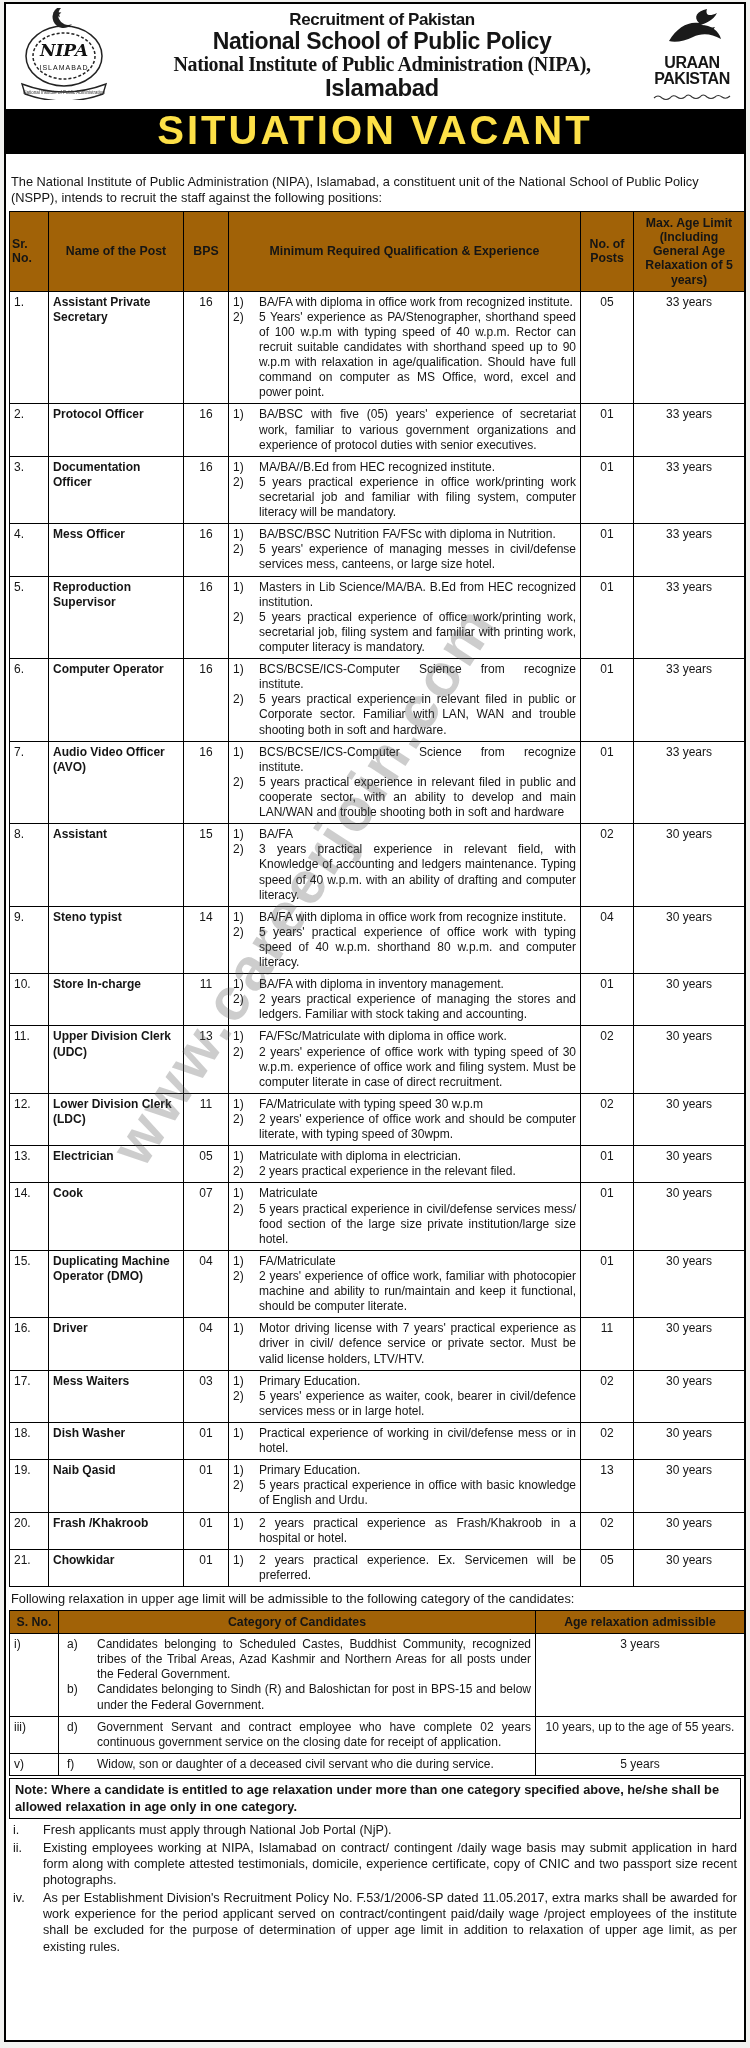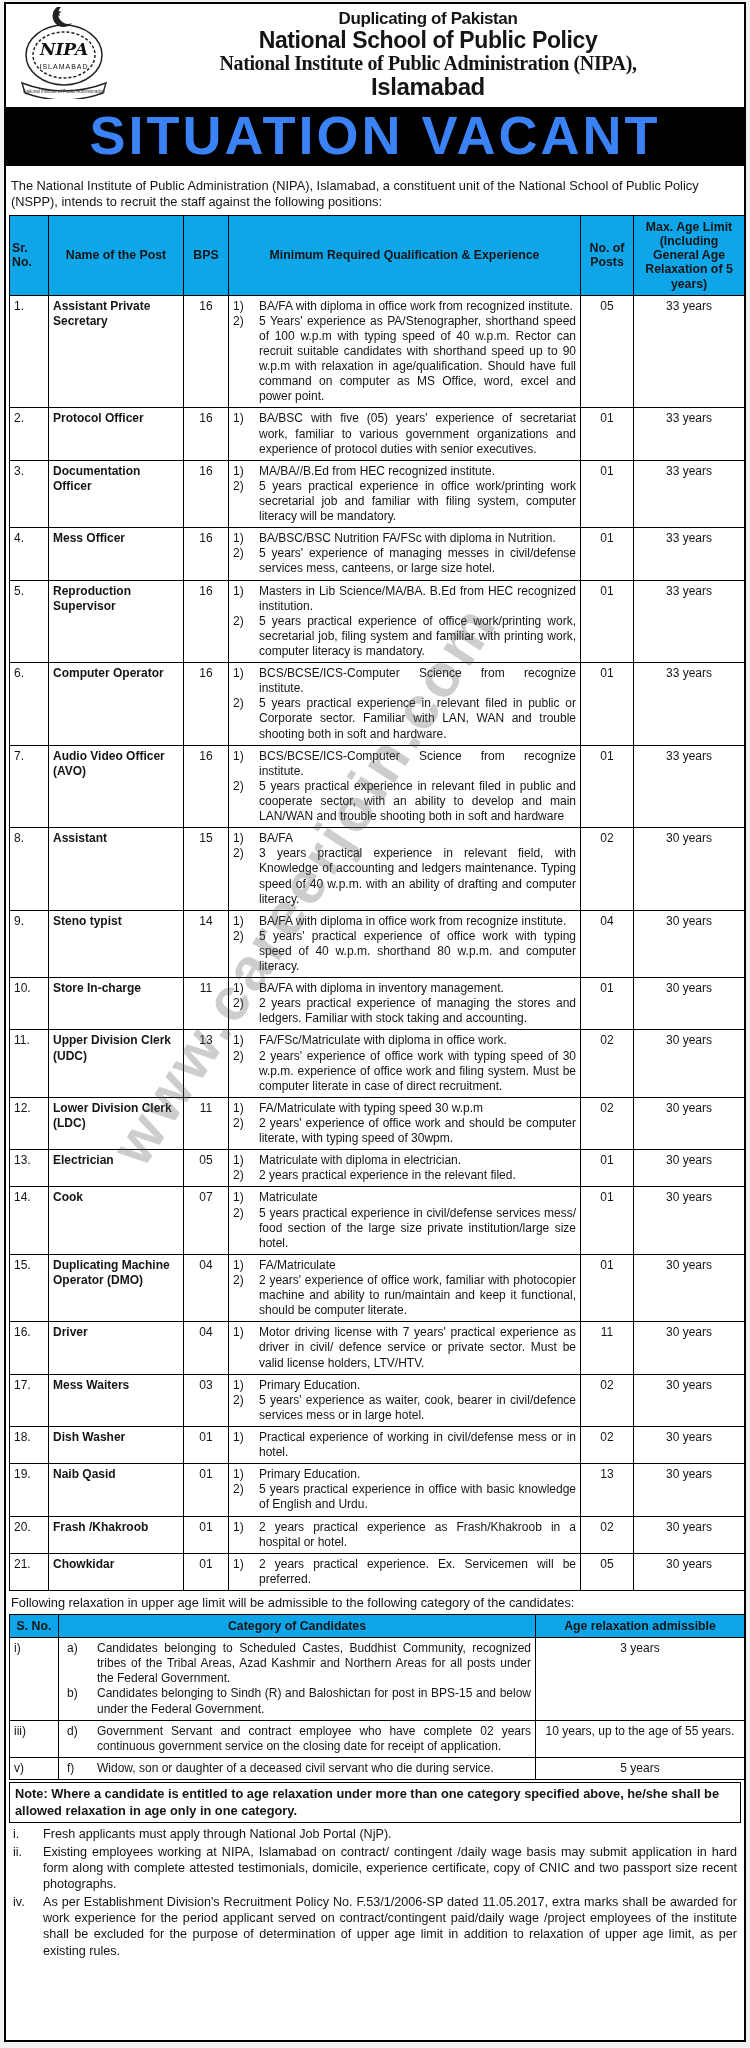--- a/index.html
+++ b/index.html
@@ -10,27 +10,27 @@
   .hdr-center{flex:1;text-align:center;font-weight:bold;letter-spacing:-0.4px;line-height:1.08;}
   .h-govt{font-size:17px;}
   .h-school{font-size:23px;}
   .h-inst{font-size:20px;font-family:Liberation Serif, serif;}
   .h-city{font-size:24px;}
   .nipa-logo{width:108px;flex:0 0 108px;}
   .uraan{width:92px;flex:0 0 92px;text-align:center;}
   .uraan-name{font-weight:bold;font-size:16px;line-height:1.0;letter-spacing:-0.5px;}
   .uraan-sq{margin-top:2px;}
   
-  .banner{background:#000;color:#3b82f6;text-align:center;font-weight:bold;font-size:54px;letter-spacing:3px;padding:1px 0 4px 0;line-height:1.0;}
-  
-  .intro{padding:12px 5px 3px 5px;font-size:12.8px;line-height:1.25;}
+  .banner{background:#000;color:#fde047;text-align:center;font-weight:bold;font-size:40px;letter-spacing:3px;padding:1px 0 4px 0;line-height:1.0;}
+  
+  .intro{padding:20px 5px 3px 5px;font-size:12.8px;line-height:1.25;}
   
   table{border-collapse:collapse;width:736px;margin:2px 3px 0 3px;}
   th,td{border:1.4px solid #000;padding:3px 4px;vertical-align:top;font-size:12px;line-height:1.26;}
-  th{background:#0ea5e9;text-align:center;vertical-align:middle;font-size:12.3px;line-height:1.15;padding:4px 2px;}
+  th{background:#a16207;text-align:center;vertical-align:middle;font-size:12.3px;line-height:1.15;padding:4px 2px;}
   .c-sr{width:30px;text-align:left;}
   .c-post{width:126px;font-weight:bold;}
   .c-bps{width:36px;text-align:center;}
   .c-num{width:44px;text-align:center;}
   .c-age{width:102px;text-align:center;}
   .qitem{display:flex;}
   .qn{flex:0 0 26px;}
   .qt{flex:1;text-align:justify;}
   
   .relax-intro{padding:4px 5px 2px 5px;font-size:12.8px;}
@@ -63,24 +63,35 @@
           <ellipse cx="54" cy="48" rx="38" ry="30"></ellipse>
           <ellipse cx="54" cy="48" rx="31" ry="23" stroke-dasharray="3 2"></ellipse>
         </g>
         <text x="54" y="48" text-anchor="middle" font-family="DejaVu Serif, serif" font-size="17" font-weight="bold" font-style="italic" fill="#111">NIPA</text>
         <text x="54" y="62" text-anchor="middle" font-family="Liberation Sans, sans-serif" font-size="7" letter-spacing="1" fill="#111">ISLAMABAD</text>
         <path d="M12 76 q42 16 84 0 l-3 10 q-39 14 -78 0 z" fill="#fff" stroke="#222" stroke-width="1.4"></path>
         <text x="54" y="86" text-anchor="middle" font-family="Liberation Sans, sans-serif" font-size="4.5" fill="#333">National Institute of Public Administration</text>
       </svg>
     </div>
     <div class="hdr-center">
-      <div class="h-govt">Duplicating of Pakistan</div>
+      <div class="h-govt">Recruitment of Pakistan</div>
       <div class="h-school">National School of Public Policy</div>
       <div class="h-inst">National Institute of Public Administration (NIPA),</div>
       <div class="h-city">Islamabad</div>
+    </div>
+    <div class="uraan">
+      <svg width="74" height="44" viewBox="0 0 74 44">
+        <path d="M14 34 C22 20 34 14 44 16 C38 10 42 4 52 2 C50 8 54 10 62 6 C58 14 50 16 46 18 C56 18 64 24 66 32 C56 26 46 26 38 30 C30 34 20 36 14 34 Z" fill="#1a1a1a"></path>
+        <path d="M44 16 C48 20 54 22 60 20 L56 26 C50 26 46 22 44 16 Z" fill="#1a1a1a"></path>
+      </svg>
+      <div class="uraan-name">URAAN</div>
+      <div class="uraan-name">PAKISTAN</div>
+      <svg class="uraan-sq" width="80" height="8" viewBox="0 0 80 8">
+        <path d="M2 5 q4 -4 8 0 q4 3 8 0 q3 -4 7 -1 q4 3 8 0 q3 -4 7 0 q4 3 8 0 q3 -4 7 0 q4 3 8 0 q3 -3 7 0 q4 3 8 -1" stroke="#333" stroke-width="1.1" fill="none"></path>
+      </svg>
     </div>
   </div>
 
   <div class="banner">SITUATION VACANT</div>
 
   <div class="intro">The National Institute of Public Administration (NIPA), Islamabad, a constituent unit of the National School of Public Policy (NSPP), intends to recruit the staff against the following positions:</div>
 
   <table>
     <thead>
       <tr>

